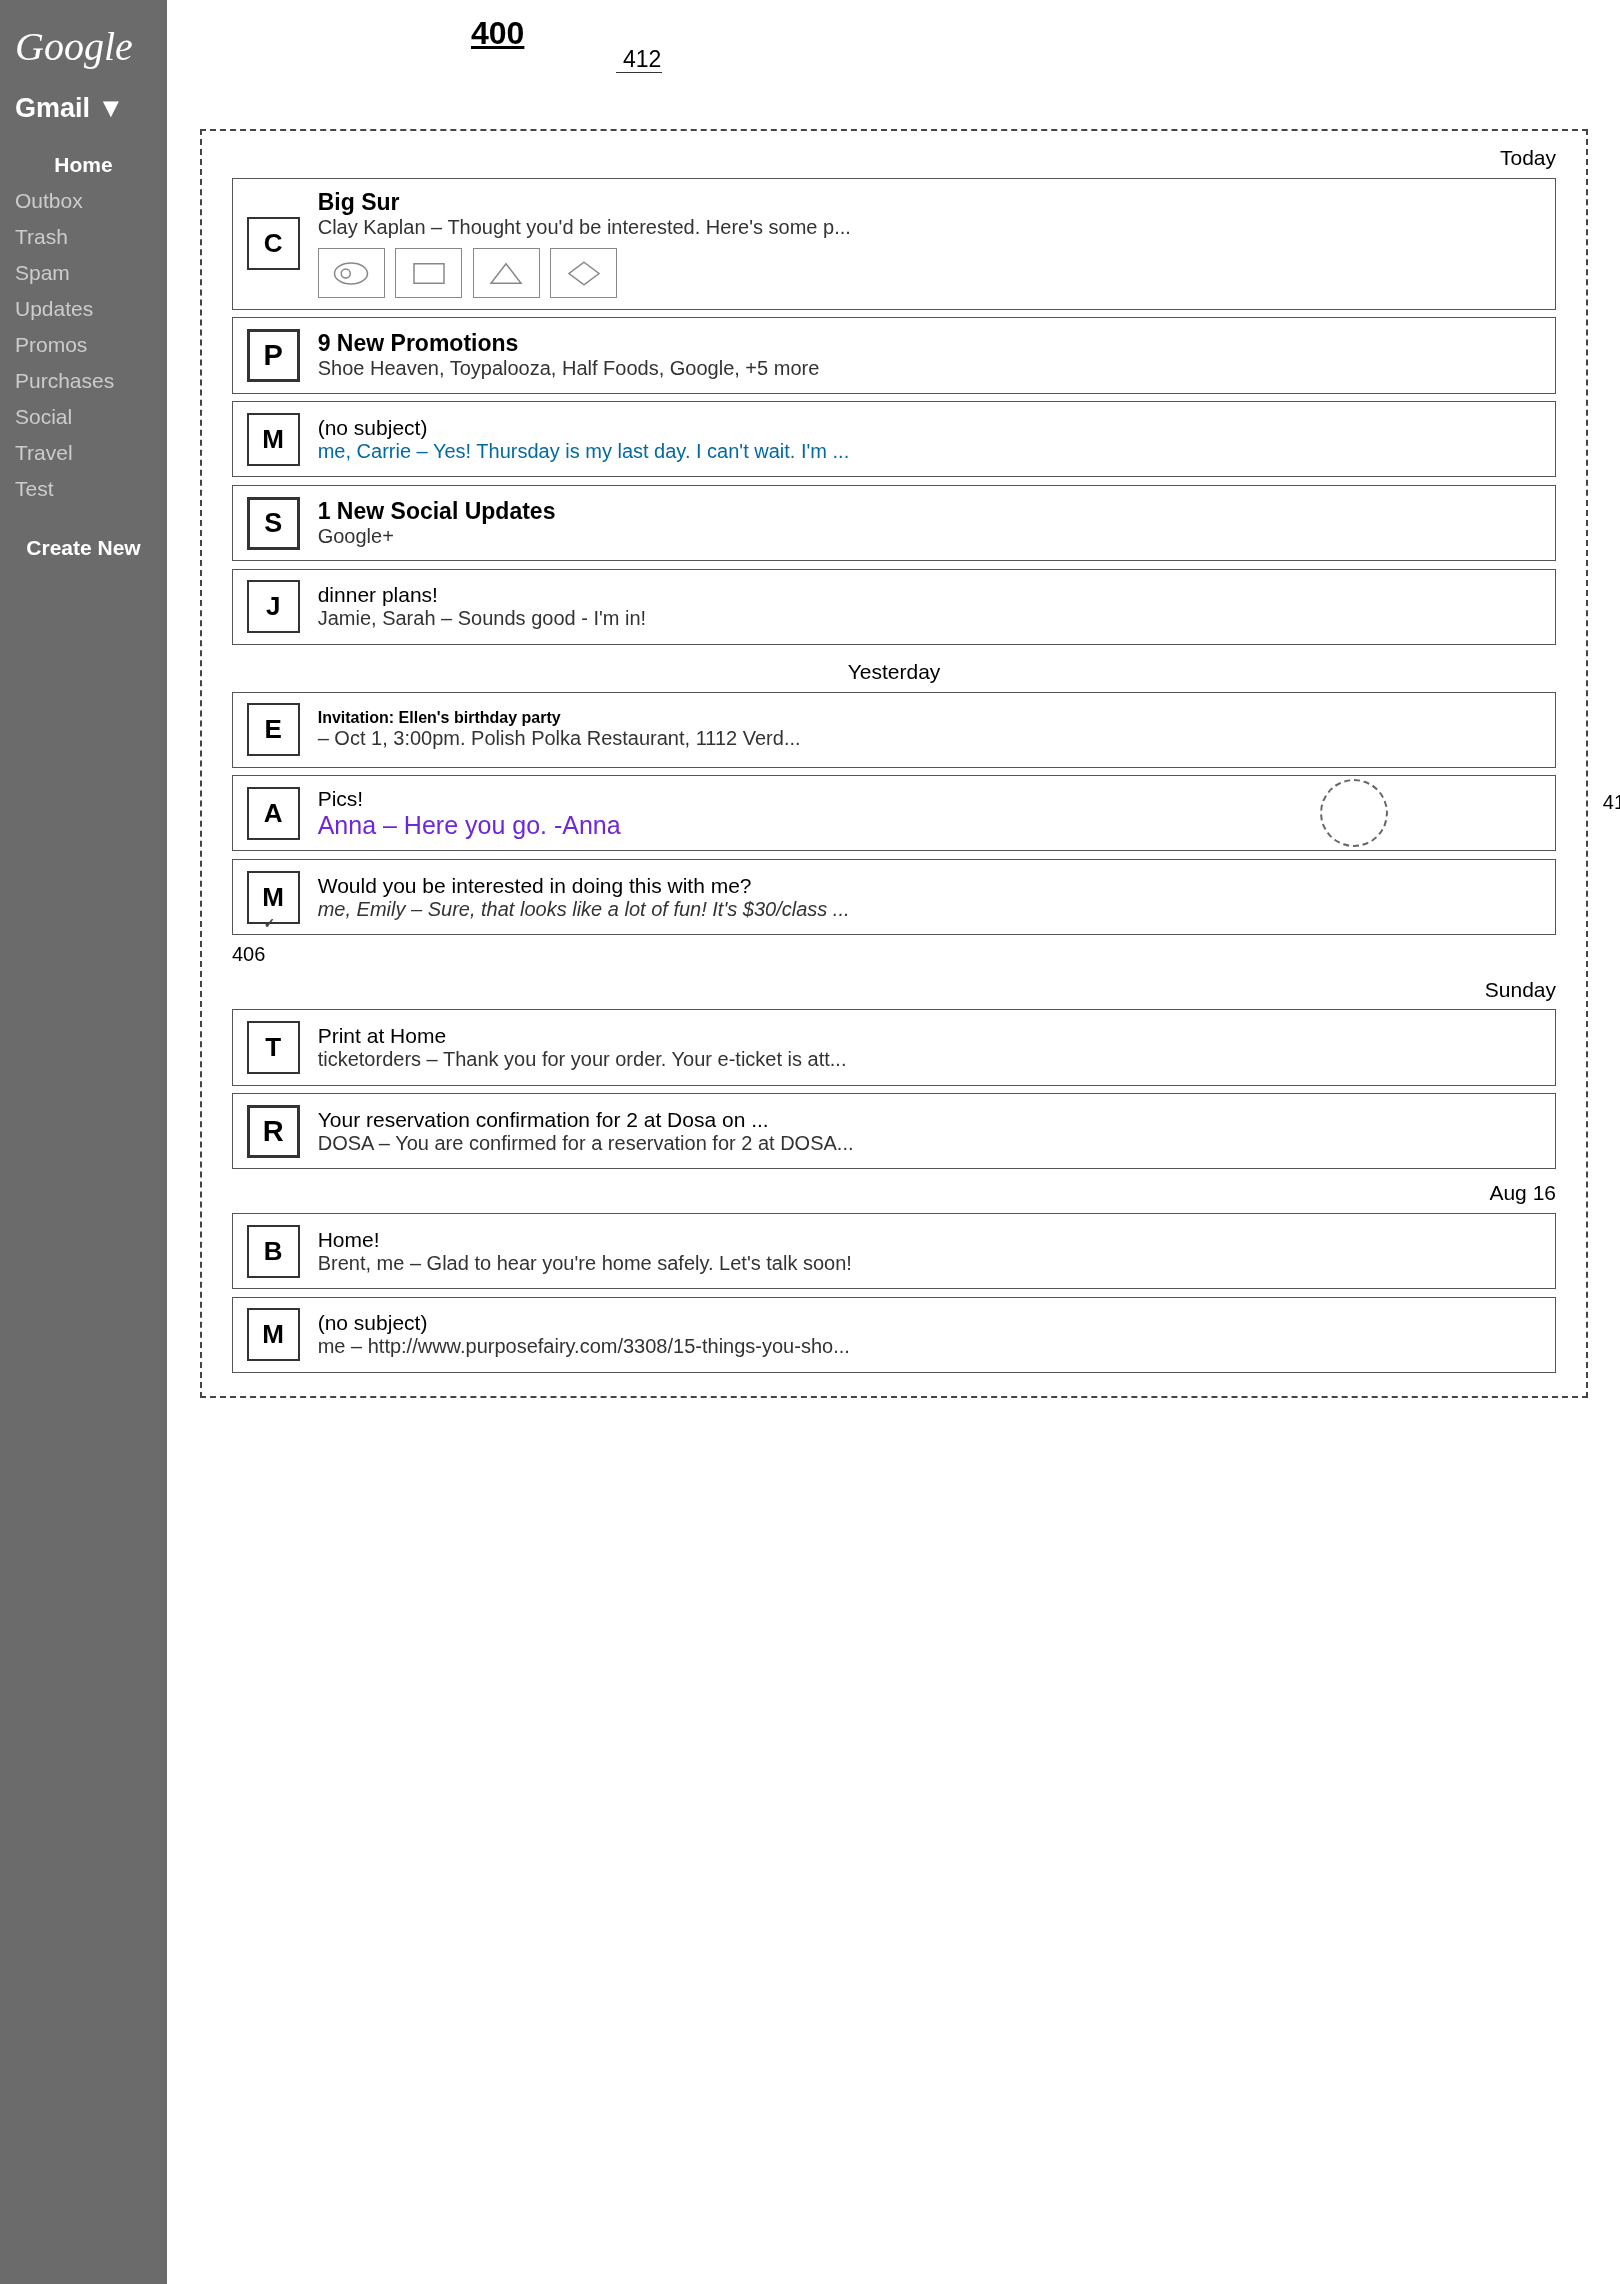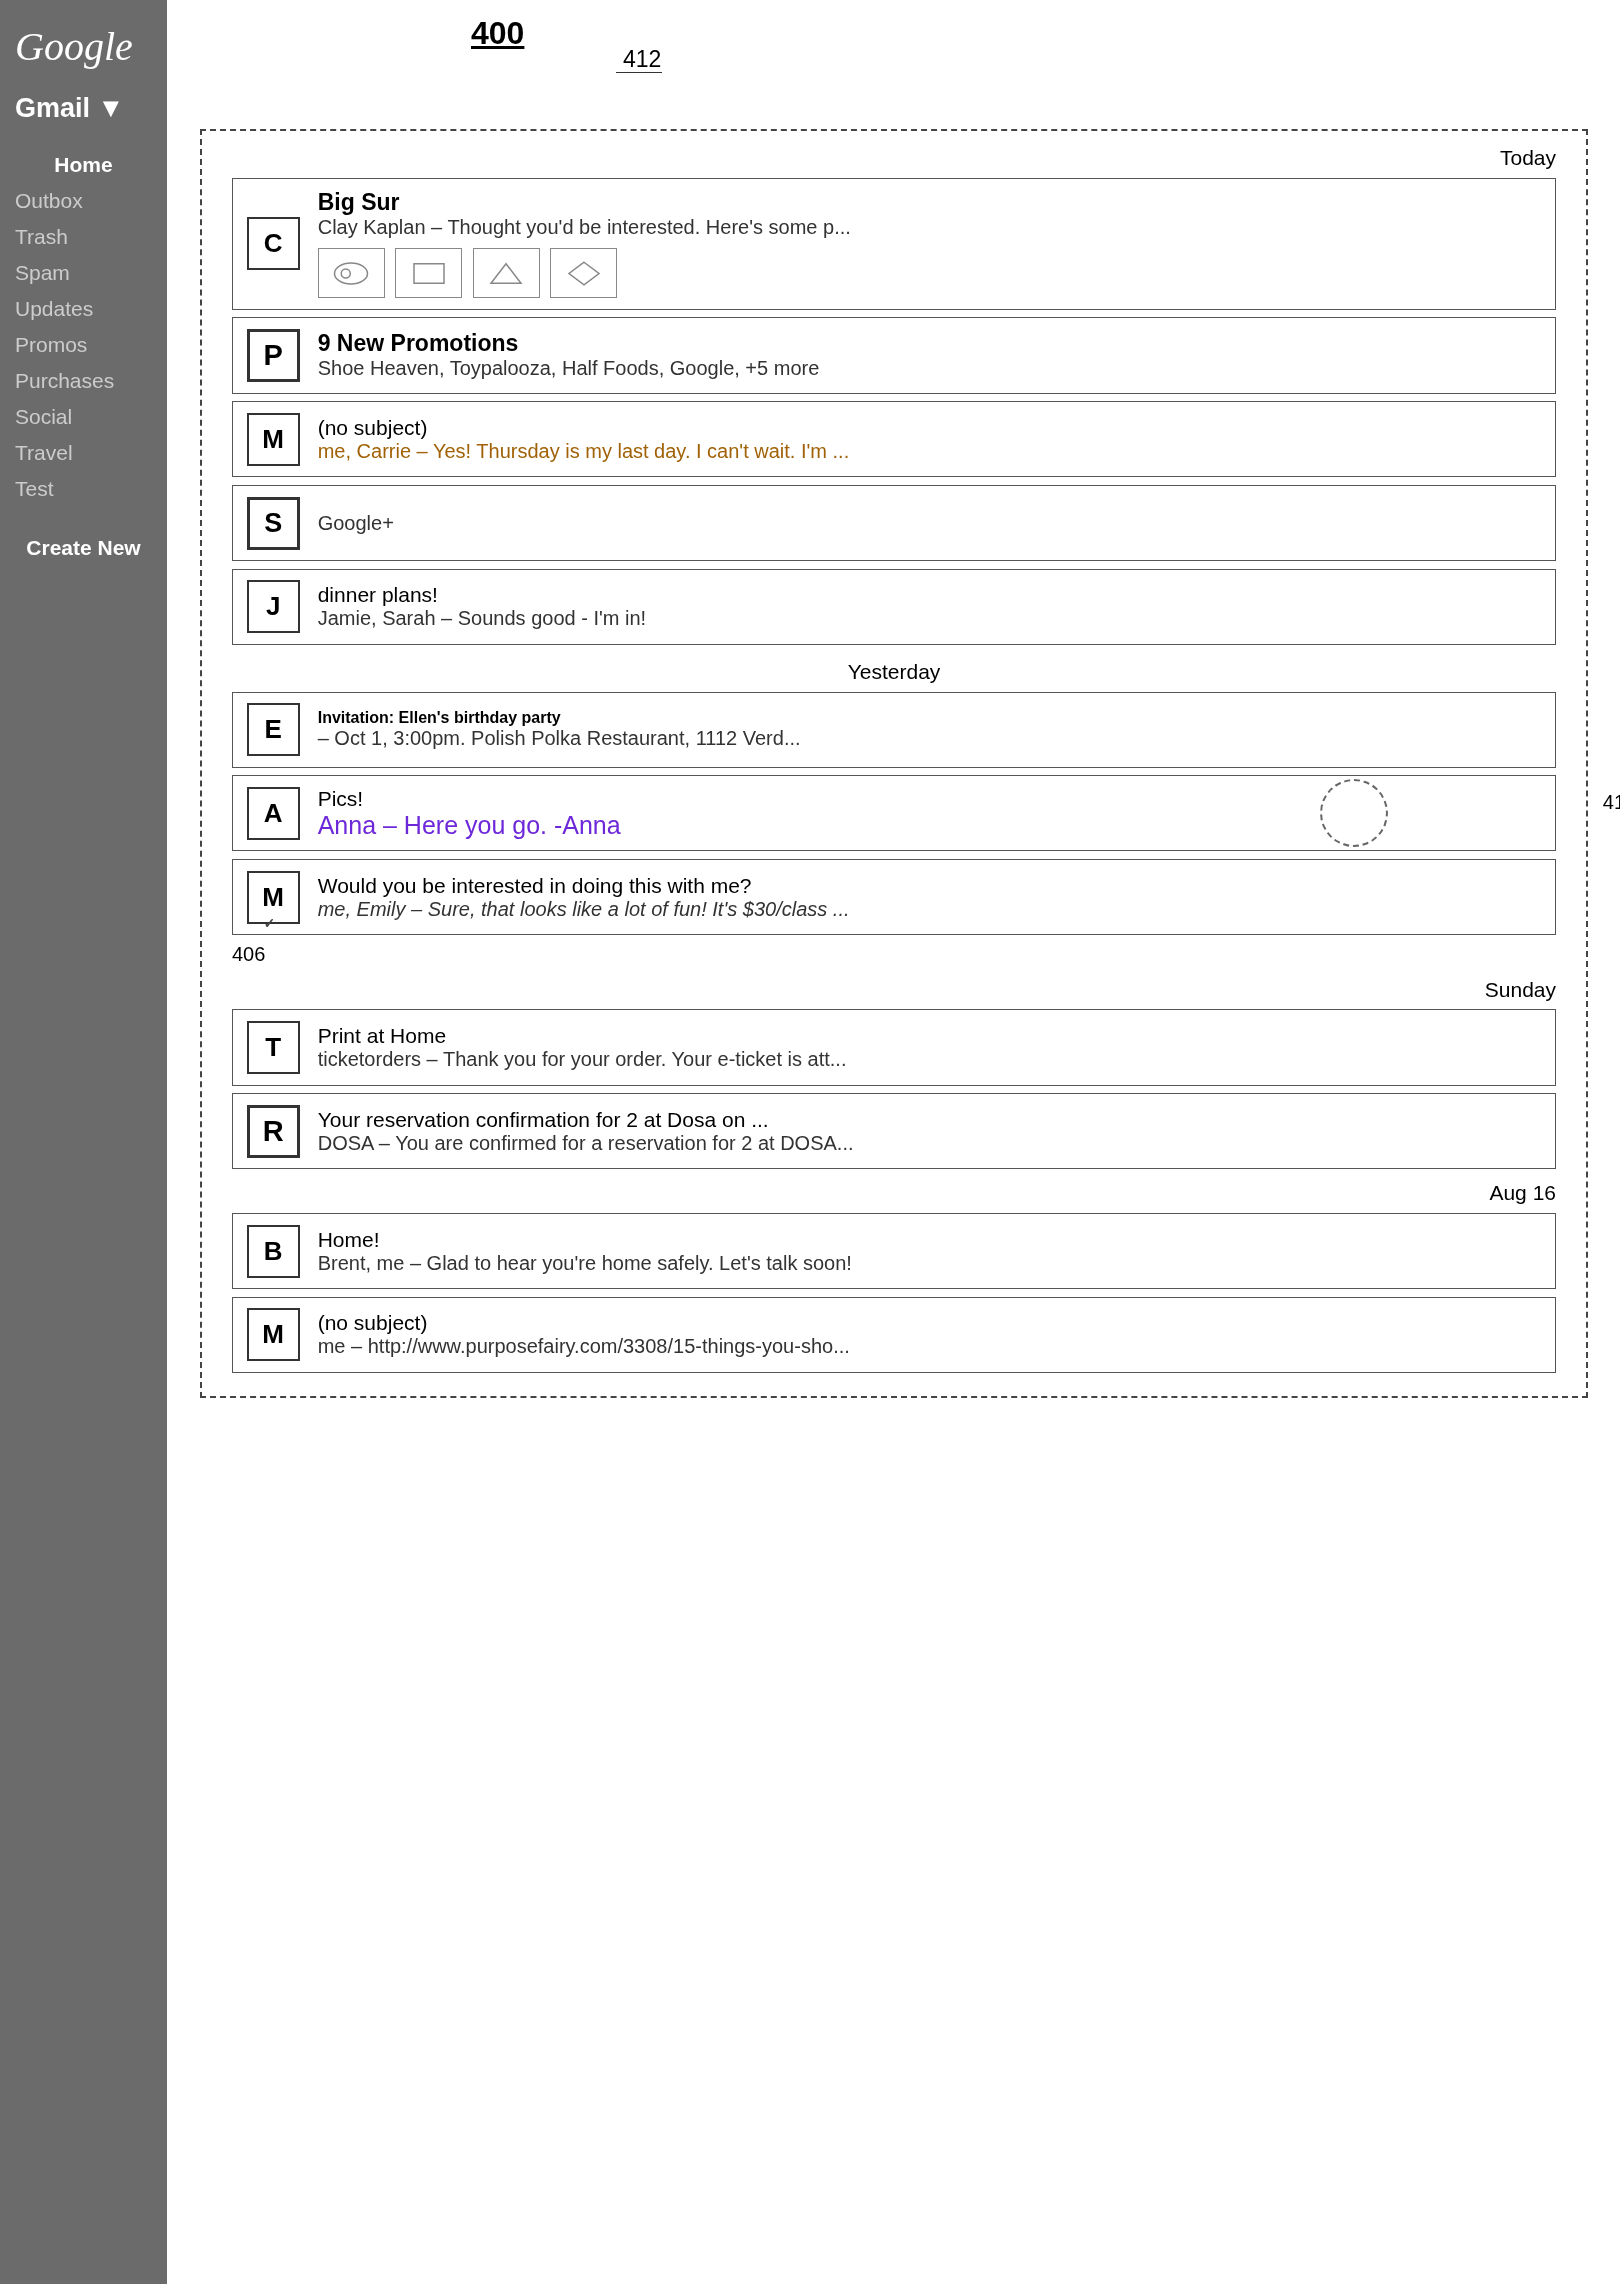--- a/index.html
+++ b/index.html
@@ -161,27 +161,28 @@
       </div>
 
       <div style="position:absolute; right:-129px; top:7.6px; font-size:20px;">402-1</div>
       <div style="position:absolute; right:-99px; top:23px; font-size:20px;">402</div>
     </div>
 
     <div class="email-row">
       <div class="avatar">M</div>
       <div class="email-content">
         <div style="font-size:21px;">(no subject)</div>
-        <div style="font-size:20px; color:#a16207;">me, Carrie – Yes! Thursday is my last day. I can't wait. I'm ...</div>
+        <div style="font-size:20px; color:#0369a1;">me, Carrie – Yes! Thursday is my last day. I can't wait. I'm ...</div>
       </div>
     </div>
 
     <div class="email-row">
       <div class="avatar" style="font-weight:900; border-width:3px; font-size:27px;">S</div>
       <div class="email-content">
+        <div style="font-size:23px; font-weight:bold;">1 New Social Updates</div>
         <div style="font-size:20px; color:#333;">Google+</div>
       </div>
     </div>
 
     <div class="email-row" style="position:relative;">
       <div class="avatar">J</div>
       <div class="email-content">
         <div style="font-size:21px;">dinner plans!</div>
         <div style="font-size:20px; color:#333;">Jamie, Sarah – Sounds good - I'm in!</div>
       </div>

